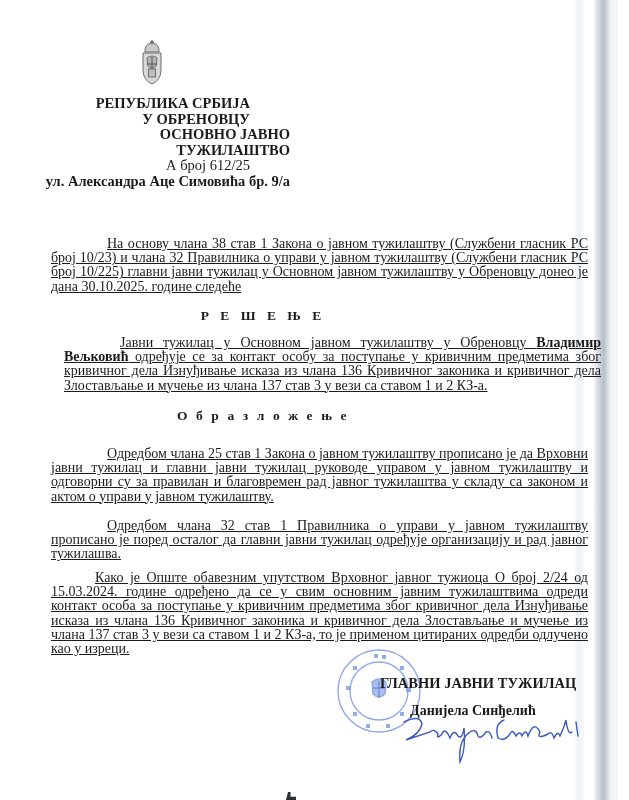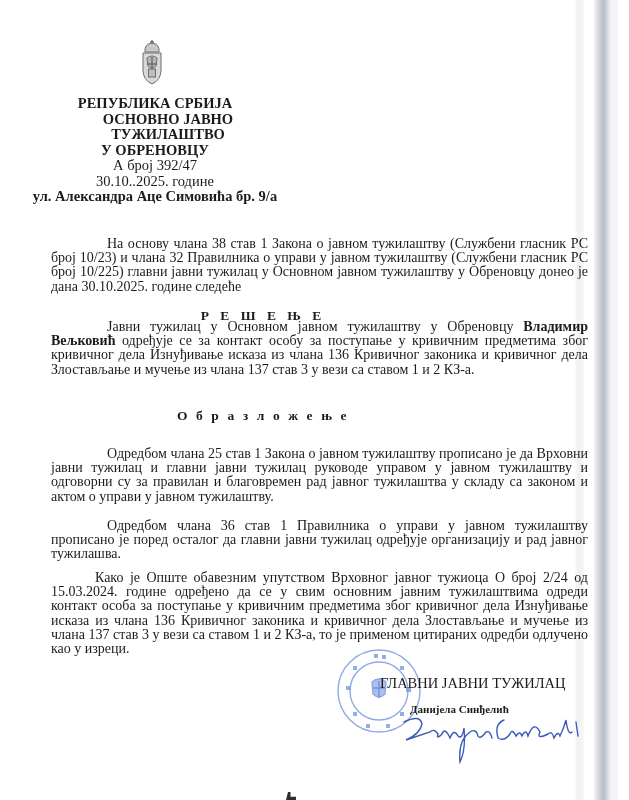--- a/index.html
+++ b/index.html
@@ -7,33 +7,33 @@
     width:629px; height:800px; background:#ffffff; position:relative; overflow:hidden;
     font-family:"Liberation Serif", "DejaVu Serif", serif; color:#1b1b1b;
   }
   .stripe { position:absolute; top:0; bottom:0; }
   .s1 { left:574px; width:10px; background:linear-gradient(90deg,#ffffff,#eef1f4 40%,#f7f8fa); }
   .s2 { left:594px; width:18px; background:linear-gradient(90deg,#f3f5f7,#c9cfd6 35%,#b7bec6 55%,#dfe3e8 80%,#f6f7f9); }
   .s3 { left:612px; width:6px; background:#f4f5f7; }
 
   .coat { position:absolute; left:139px; top:40px; width:26px; height:46px; }
 
-  .header { position:absolute; left:60px; top:96px; width:190px; text-align:center; font-size:14.5px; line-height:15.5px; }
+  .header { position:absolute; left:60px; top:96px; width:190px; text-align:right; font-size:14.5px; line-height:15.5px; }
   .header .b { font-weight:bold; }
   .header .h2 { margin-left:-14px; margin-right:-40px; }
   .spaced { letter-spacing:3px; }
   .addr { margin-left:-40px; margin-right:-40px;font-weight:bold; }
 
-  .para { position:absolute; left:51px; width:537px; font-size:14px; line-height:14.2px; text-align:justify; text-align-last:left; }
+  .para { position:absolute; left:51px; width:537px; font-size:14px; line-height:14.2px; text-align:justify; text-align-last:left;text-decoration:underline; }
   .para .ind { display:inline-block; width:56px; }
   .title { position:absolute; left:0; width:526px; text-align:center; font-weight:bold; font-size:13.5px; letter-spacing:4px; }
   .title2 { letter-spacing:2.6px; }
 
-  .sig-title { position:absolute; left:380px; top:675px; font-weight:normal; font-size:14.5px; }
-  .sig-name { position:absolute; left:410px; top:703px; font-weight:bold; font-size:11px; }
+  .sig-title { position:absolute; left:380px; top:675px; font-weight:bold; font-size:14.5px; }
+  .sig-name { position:absolute; left:410px; top:703px; font-weight:bold; font-size:14px; }
   .stamp { position:absolute; left:336px; top:648px; width:86px; height:86px; }
   .signature { position:absolute; left:400px; top:710px; width:190px; height:60px; }
   .mark { position:absolute; left:286px; top:792px; width:10px; height:8px; background:#2a2f35; clip-path:polygon(0 100%,20% 0,45% 0,45% 60%,100% 60%,100% 100%); }
 </style>
 </head>
 <body>
 
 <div class="stripe s1"></div>
 <div class="stripe s2"></div>
 <div class="stripe s3"></div>
@@ -44,38 +44,37 @@
     <circle cx="13" cy="2" r="1.3" fill="#888"></circle>
     <path d="M4 13 H22 V30 Q22 40 13 44 Q4 40 4 30 Z" fill="#d8d8d8"></path>
     <path d="M8 18 Q13 14 18 18 L17 26 Q13 30 9 26 Z" fill="#b5b5b5"></path>
     <path d="M13 17 V33 M8 24 H18" stroke="#555"></path>
     <rect x="9.5" y="29" width="7" height="8" fill="#bdbdbd"></rect>
   </g>
 </svg>
 
 <div class="header">
   <div class="b">РЕПУБЛИКА СРБИЈА</div>
+  <div class="b">У ОБРЕНОВЦУ</div>
   <div class="b h2">ОСНОВНО ЈАВНО ТУЖИЛАШТВО</div>
-  <div class="b">У ОБРЕНОВЦУ</div>
-  <div>А број 392/47</div>
-  <div>30.10..2025. године</div>
+  <div>А број 612/25</div>
   <div class="addr">ул. Александра Аце Симовића бр. 9/а</div>
 </div>
 
 <div class="para" style="top:237px;"><span class="ind"></span><span>На основу члана 38 став 1 Закона о јавном тужилаштву (Службени гласник РС број 10/23) и члана 32 Правилника о управи у јавном тужилаштву (Службени гласник РС број 10/225) главни јавни тужилац у Основном јавном тужилаштву у Обреновцу донео је дана 30.10.2025. године следеће</span></div>
 
 <div class="title" style="top:308px;">Р Е Ш Е Њ Е</div>
 
-<div class="para" style="top:320px;"><span class="ind"></span><span>Јавни тужилац у Основном јавном тужилаштву у Обреновцу </span><b>Владимир Вељковић</b><span> одређује се за контакт особу за поступање у кривичним предметима због кривичног дела Изнуђивање исказа из члана 136 Кривичног законика и кривичног дела Злостављање и мучење из члана 137 став 3 у вези са ставом 1 и 2 КЗ-а.</span></div>
+<div class="para" style="top:336px;margin-left:13px;"><span class="ind"></span><span>Јавни тужилац у Основном јавном тужилаштву у Обреновцу </span><b>Владимир Вељковић</b><span> одређује се за контакт особу за поступање у кривичним предметима због кривичног дела Изнуђивање исказа из члана 136 Кривичног законика и кривичног дела Злостављање и мучење из члана 137 став 3 у вези са ставом 1 и 2 КЗ-а.</span></div>
 
 <div class="title title2" style="top:408px;">О б р а з л о ж е њ е</div>
 
 <div class="para" style="top:447px;"><span class="ind"></span><span>Одредбом члана 25 став 1 Закона о јавном тужилаштву прописано је да Врховни јавни тужилац и главни јавни тужилац руководе управом у јавном тужилаштву и одговорни су за правилан и благовремен рад јавног тужилаштва у складу са законом и актом о управи у јавном тужилаштву.</span></div>
 
-<div class="para" style="top:519px;"><span class="ind"></span><span>Одредбом члана 36 став 1 Правилника о управи у јавном тужилаштву прописано је поред осталог да главни јавни тужилац одређује организацију и рад јавног тужилашва.</span></div>
+<div class="para" style="top:519px;"><span class="ind"></span><span>Одредбом члана 32 став 1 Правилника о управи у јавном тужилаштву прописано је поред осталог да главни јавни тужилац одређује организацију и рад јавног тужилашва.</span></div>
 
 <div class="para" style="top:571px;"><span class="ind" style="width:44px"></span><span>Како је Опште обавезним упутством Врховног јавног тужиоца О број 2/24 од 15.03.2024. године одређено да се у свим основним јавним тужилаштвима одреди контакт особа за поступање у кривичним предметима због кривичног дела Изнуђивање исказа из члана 136 Кривичног законика и кривичног дела Злостављање и мучење из члана 137 став 3 у вези са ставом 1 и 2 КЗ-а, то је применом цитираних одредби одлучено као у изреци.</span></div>
 
 <svg class="stamp" viewBox="0 0 86 86">
   <g fill="none" stroke="#7d9be0" stroke-width="1.4" opacity="0.85">
     <circle cx="43" cy="43" r="41"></circle>
     <circle cx="43" cy="43" r="29"></circle>
     <path d="M36 34 Q43 28 50 34 L49 46 Q43 52 37 46 Z" fill="#9fb4ea"></path>
     <path d="M43 33 V50 M37 40 H49" stroke="#5b7fd0"></path>
   </g>

